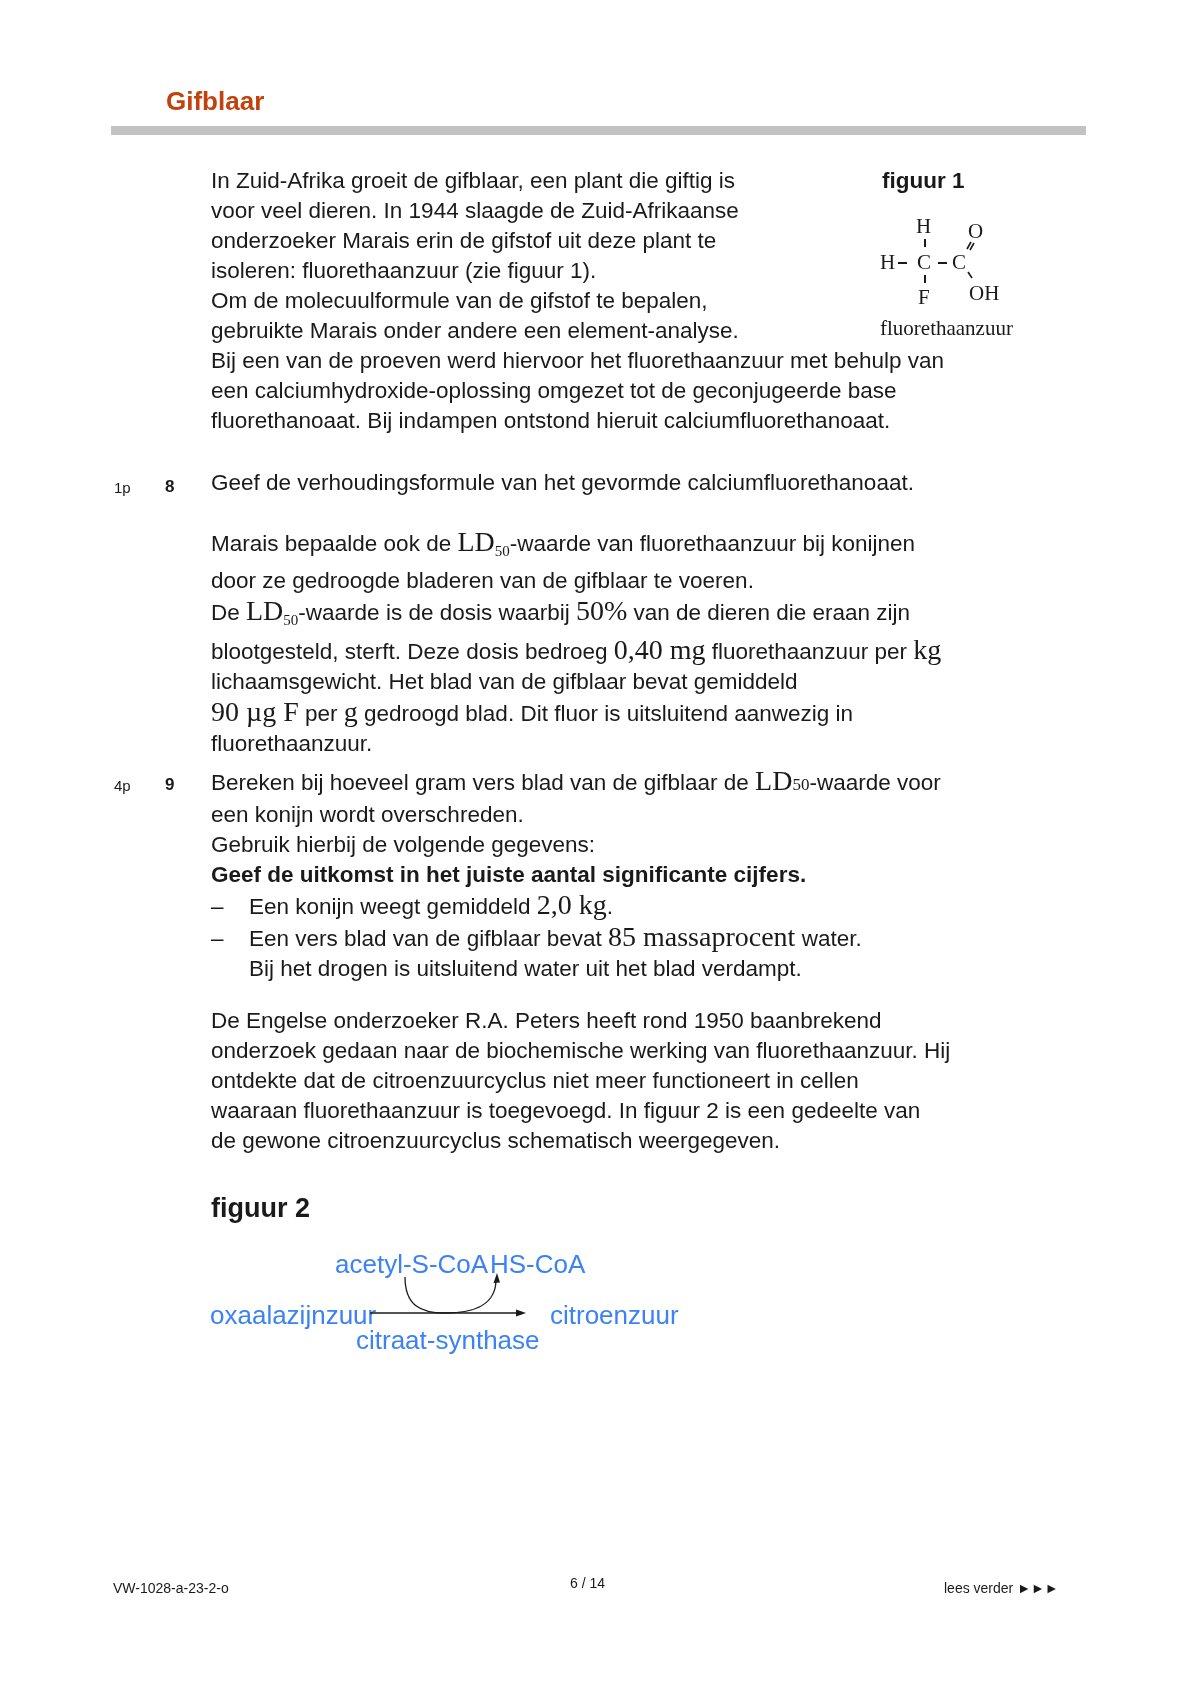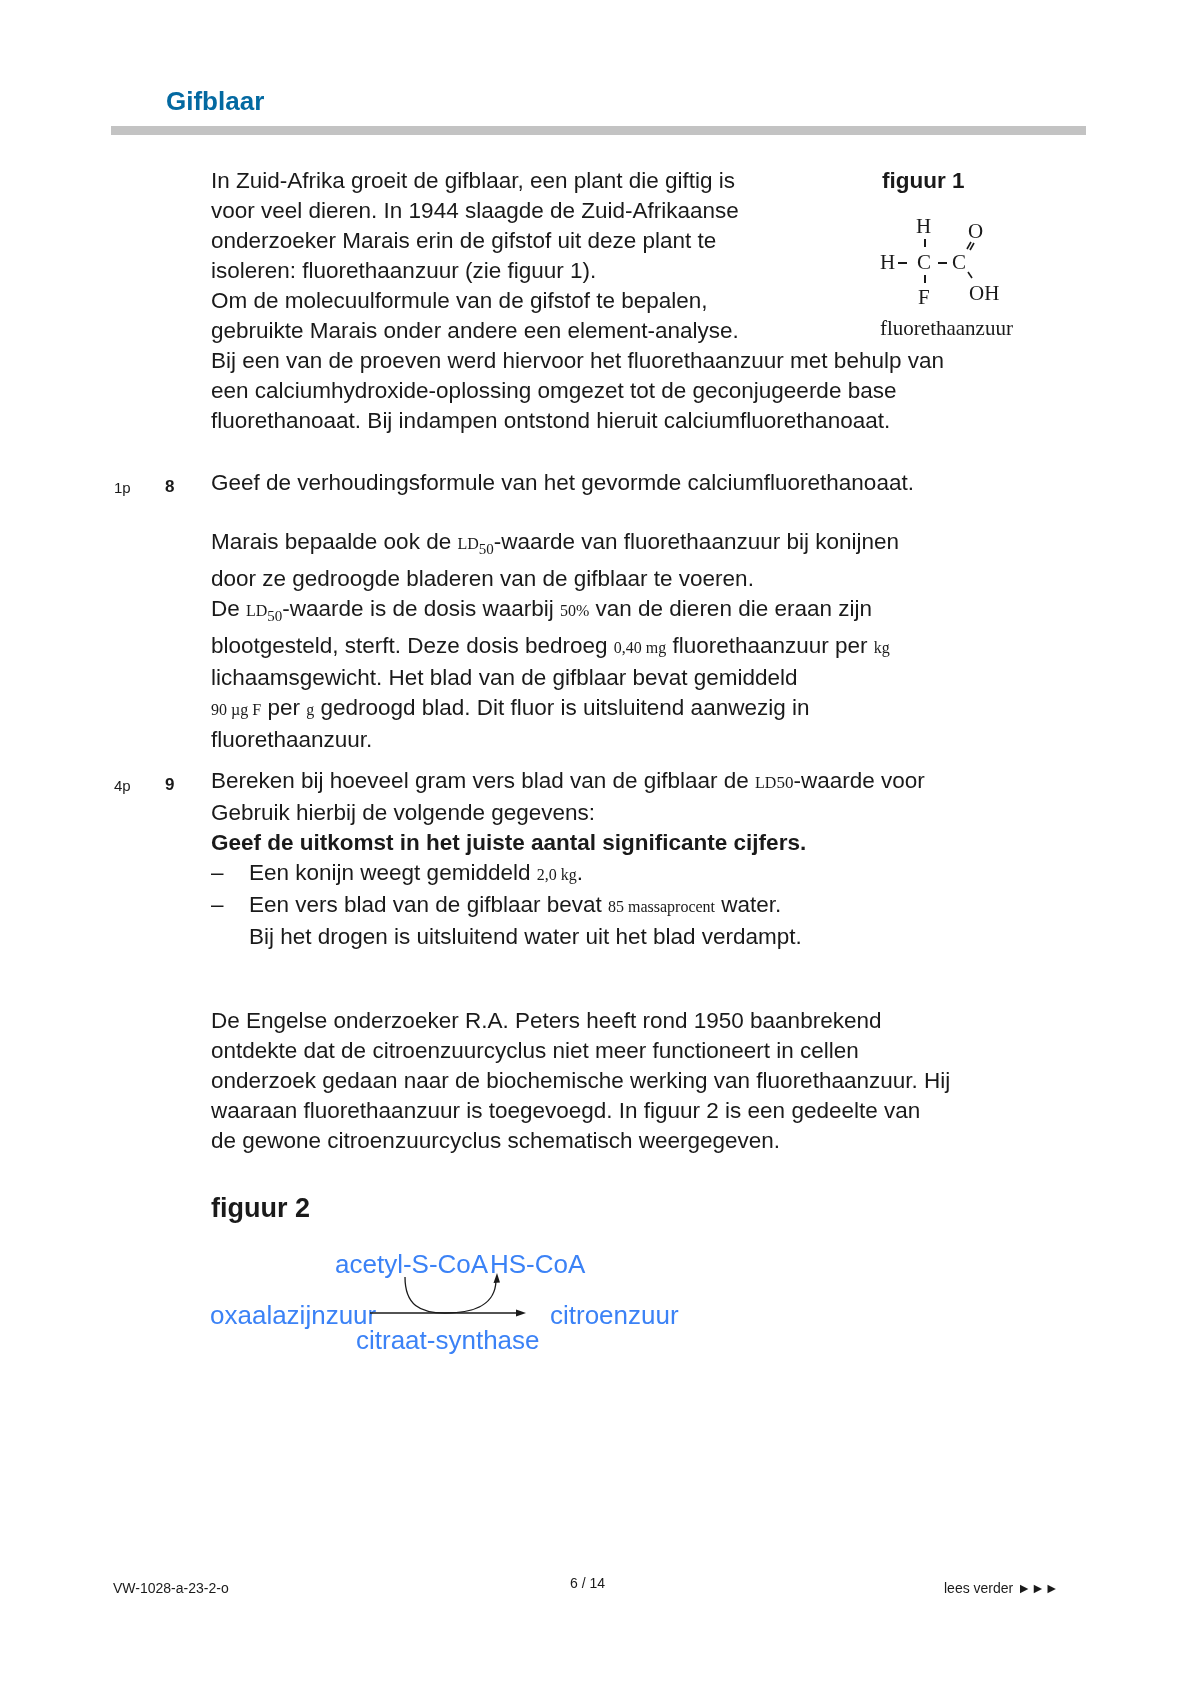--- a/index.html
+++ b/index.html
@@ -1,21 +1,21 @@
 <!DOCTYPE html>
 <html><head>
   <meta charset="utf-8">
   <style>
     html, body { margin: 0; padding: 0; background: #ffffff; }
     body { width: 1191px; height: 1684px; position: relative; overflow: hidden; color: #1a1a1a; font-family: "Liberation Sans", sans-serif; }
-    .title { position: absolute; left: 166px; top: 86px; font-size: 26px; font-weight: bold; color: #0369a1; }
+    .title { position: absolute; left: 166px; top: 86px; font-size: 26px; font-weight: bold; color: #c2410c; }
     .rule { position: absolute; left: 111px; top: 126px; width: 975px; height: 9px; background: #c3c3c3; }
     .text { position: absolute; left: 211px; font-size: 22.5px; line-height: 30px; color: #1a1a1a; }
     .line { white-space: nowrap; }
-    .serif { font-family: "Liberation Serif", serif; font-size: 16px; }
+    .serif { font-family: "Liberation Serif", serif; font-size: 28px; }
     .sub { font-family: "Liberation Serif", serif; font-size: 15px; vertical-align: -5px; }
     .sub2 { font-family: "Liberation Serif", serif; font-size: 17px; }
     .points { position: absolute; left: 114px; font-size: 15px; color: #1a1a1a; }
     .qnum { position: absolute; left: 165px; font-size: 17px; font-weight: bold; color: #1a1a1a; }
     .bold { font-weight: bold; }
     .dash { display: inline-block; width: 38px; }
     .indent { padding-left: 38px; }
     .fig1-label { position: absolute; left: 882px; top: 168px; font-size: 22.5px; font-weight: bold; }
     .fig2-label { position: absolute; left: 211px; top: 1193px; font-size: 27px; font-weight: bold; }
     .mol { position: absolute; font-family: "Liberation Serif", serif; font-size: 21px; color: #1a1a1a; }
@@ -83,35 +83,36 @@
   </div>
   <div class="line">fluorethaanzuur.</div>
 </div>
 
 <div class="points" style="top:777px;">4p</div>
 <div class="qnum" style="top:775px;">9</div>
 <div class="text" style="top:766px;">
   <div class="line">
     <span>Bereken bij hoeveel gram vers blad van de gifblaar de </span><span class="serif">LD</span><span class="sub2">50</span><span>-waarde voor</span>
   </div>
+  <div class="line">een konijn wordt overschreden.</div>
   <div class="line">Gebruik hierbij de volgende gegevens:</div>
   <div class="line bold">Geef de uitkomst in het juiste aantal significante cijfers.</div>
   <div class="line">
     <span class="dash">–</span><span>Een konijn weegt gemiddeld </span><span class="serif">2,0 kg</span><span>.</span>
   </div>
   <div class="line">
     <span class="dash">–</span><span>Een vers blad van de gifblaar bevat </span><span class="serif">85 massaprocent</span><span> water.</span>
   </div>
   <div class="line indent">Bij het drogen is uitsluitend water uit het blad verdampt.</div>
 </div>
 
 <div class="text" style="top:1006px;">
   <div class="line">De Engelse onderzoeker R.A. Peters heeft rond 1950 baanbrekend</div>
+  <div class="line">onderzoek gedaan naar de biochemische werking van fluorethaanzuur. Hij</div>
   <div class="line">ontdekte dat de citroenzuurcyclus niet meer functioneert in cellen</div>
-  <div class="line">onderzoek gedaan naar de biochemische werking van fluorethaanzuur. Hij</div>
   <div class="line">waaraan fluorethaanzuur is toegevoegd. In figuur 2 is een gedeelte van</div>
   <div class="line">de gewone citroenzuurcyclus schematisch weergegeven.</div>
 </div>
 
 <div class="fig2-label">figuur 2</div>
 <div>
   <span class="diag" style="left:335px; top:1249px;">acetyl-S-CoA</span>
   <span class="diag" style="left:490px; top:1249px;">HS-CoA</span>
   <span class="diag" style="left:210px; top:1300px;">oxaalazijnzuur</span>
   <span class="diag" style="left:550px; top:1300px;">citroenzuur</span>

